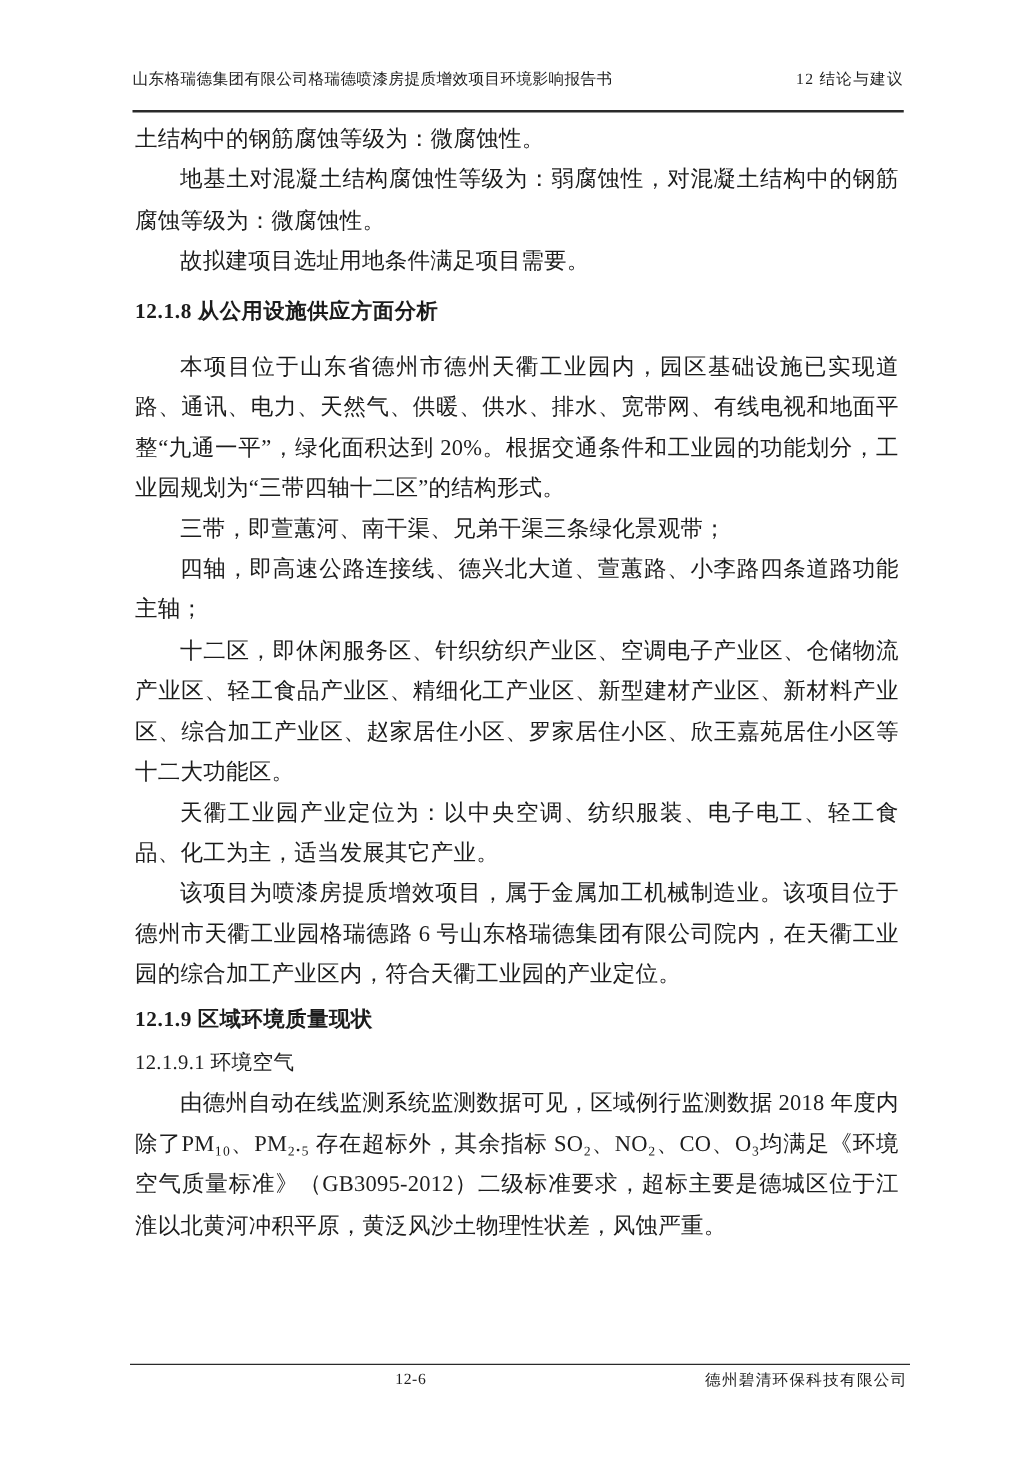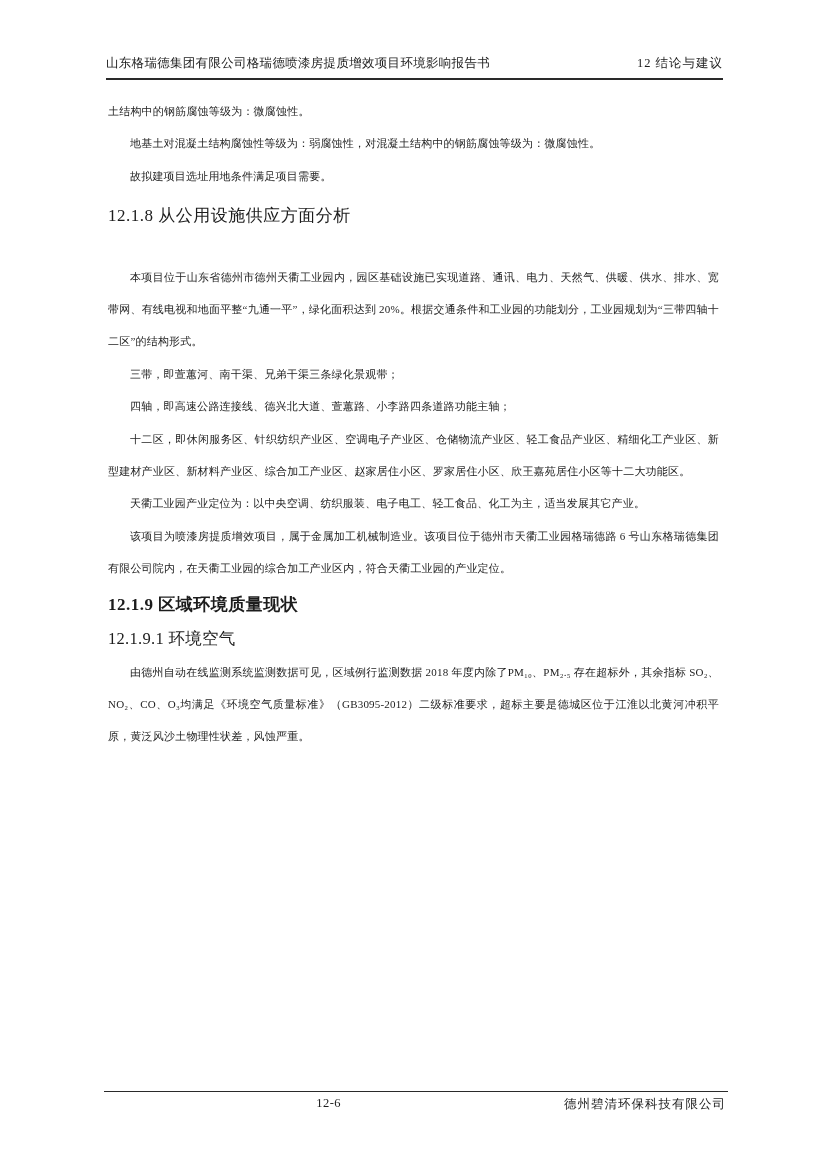--- a/index.html
+++ b/index.html
@@ -21,43 +21,43 @@
     position: absolute;
     left: 106px;
     right: 104px;
     top: 54px;
     display: flex;
     justify-content: space-between;
     align-items: flex-end;
     font-size: 12.5px;
     line-height: 18px;
     border-bottom: 2px solid #2a2a2a;
-    padding-bottom: 6px;
+    padding-bottom: 16px;
   }
   .page-header .hdr-left { letter-spacing: 0.3px; }
   .page-header .hdr-right { letter-spacing: 1px; }
   
   .content {
     position: absolute;
     left: 108px;
     width: 611px;
     top: 95px;
   }
   .content p.body {
     margin: 0;
-    font-size: 11px;
+    font-size: 18px;
     line-height: 32.4px;
     text-align: justify;
     letter-spacing: 0.2px;
   }
   .content p.indent { text-indent: 2em; }
   .content h3.section {
     font-size: 17px;
-    font-weight: normal;
-    margin: 8px 0 28px 0;
+    font-weight: bold;
+    margin: 8px 0 12px 0;
     line-height: 32.4px;
     letter-spacing: 0.5px;
   }
   .content h3.section-bold {
     font-size: 17px;
     font-weight: bold;
     margin: 4px 0 2px 0;
     line-height: 32.4px;
     letter-spacing: 0.5px;
   }

